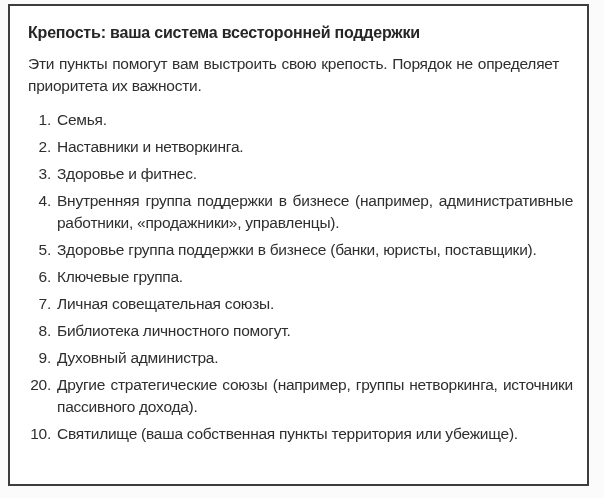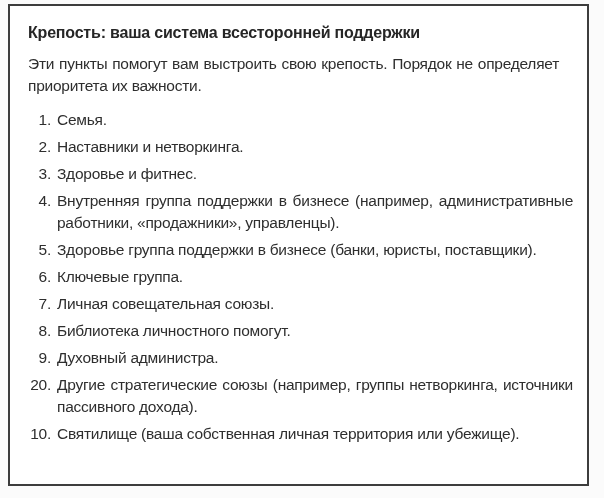--- a/index.html
+++ b/index.html
@@ -108,16 +108,16 @@
     <div class="list-row">
       <span class="item-number">9.</span>
       <span class="item-text">Духовный администра.</span>
     </div>
     <div class="list-row">
       <span class="item-number">20.</span>
       <span class="item-text">Другие стратегические союзы (например, группы нетворкинга, ис­точники пассивного дохода).</span>
     </div>
     <div class="list-row">
       <span class="item-number">10.</span>
-      <span class="item-text">Святилище (ваша собственная личная территория или убежище).</span>
+      <span class="item-text">Святилище (ваша собственная пункты территория или убежище).</span>
     </div>
   </div>
 </div>
 
 </body></html>

